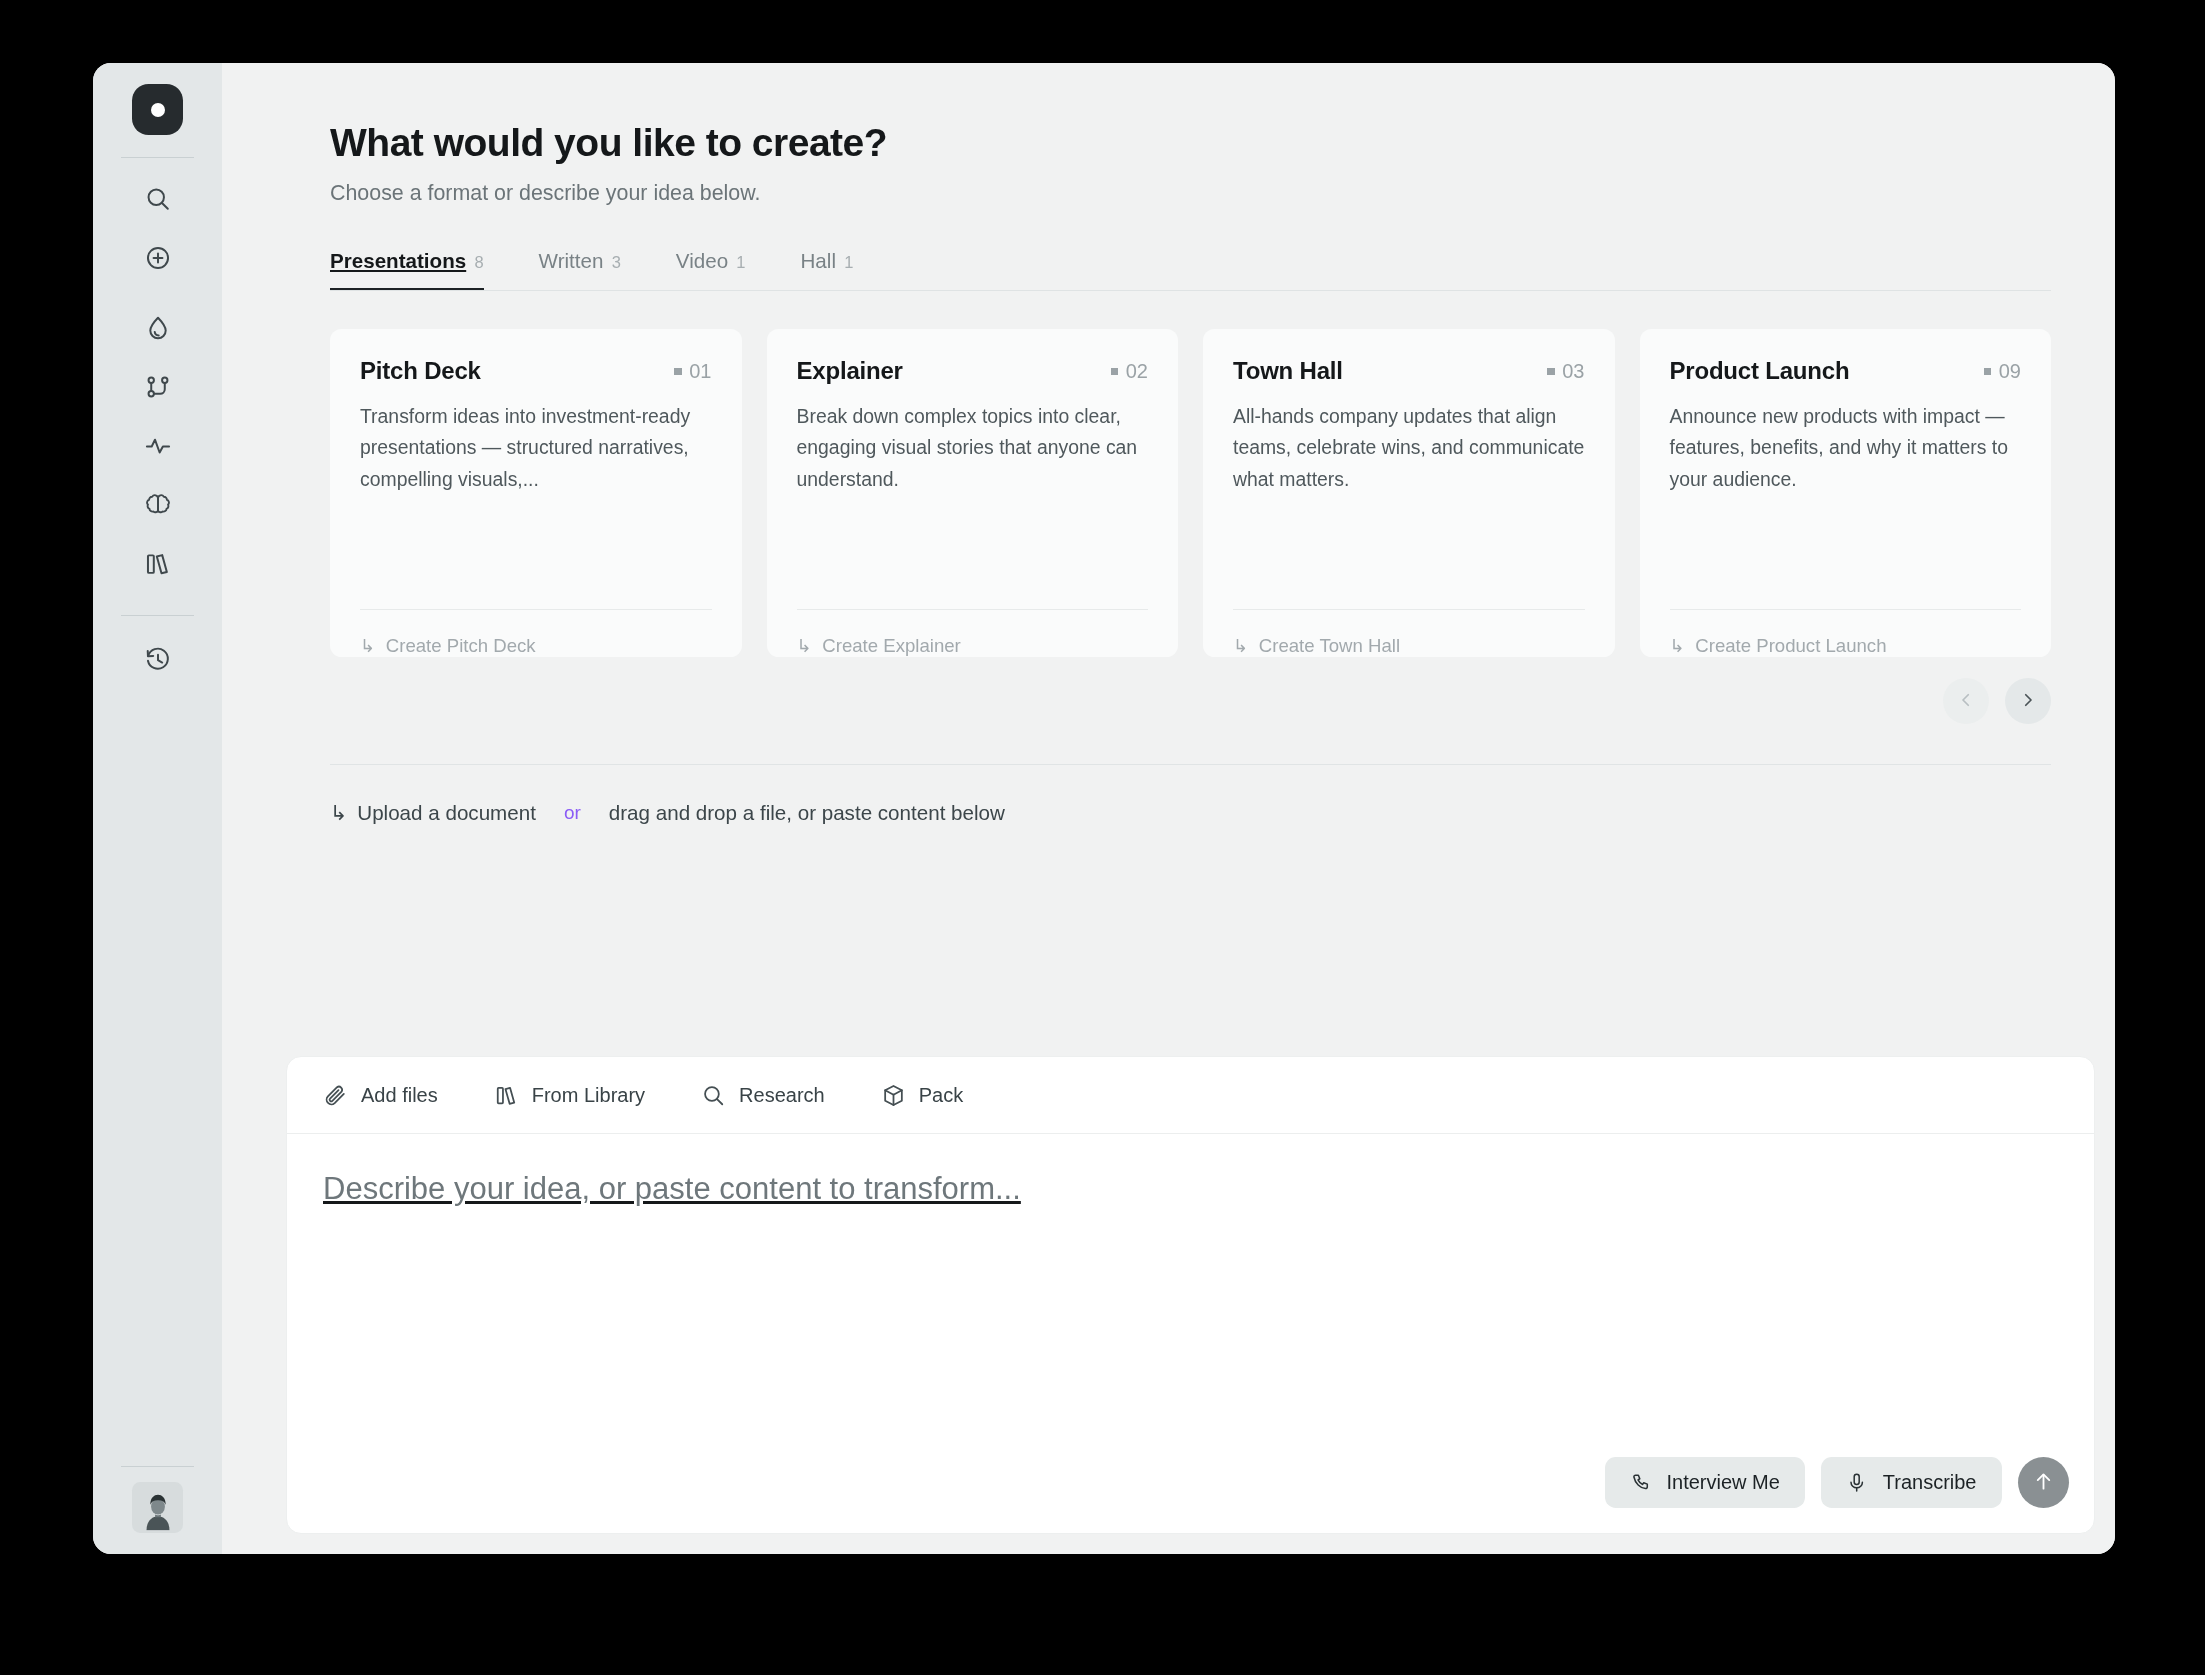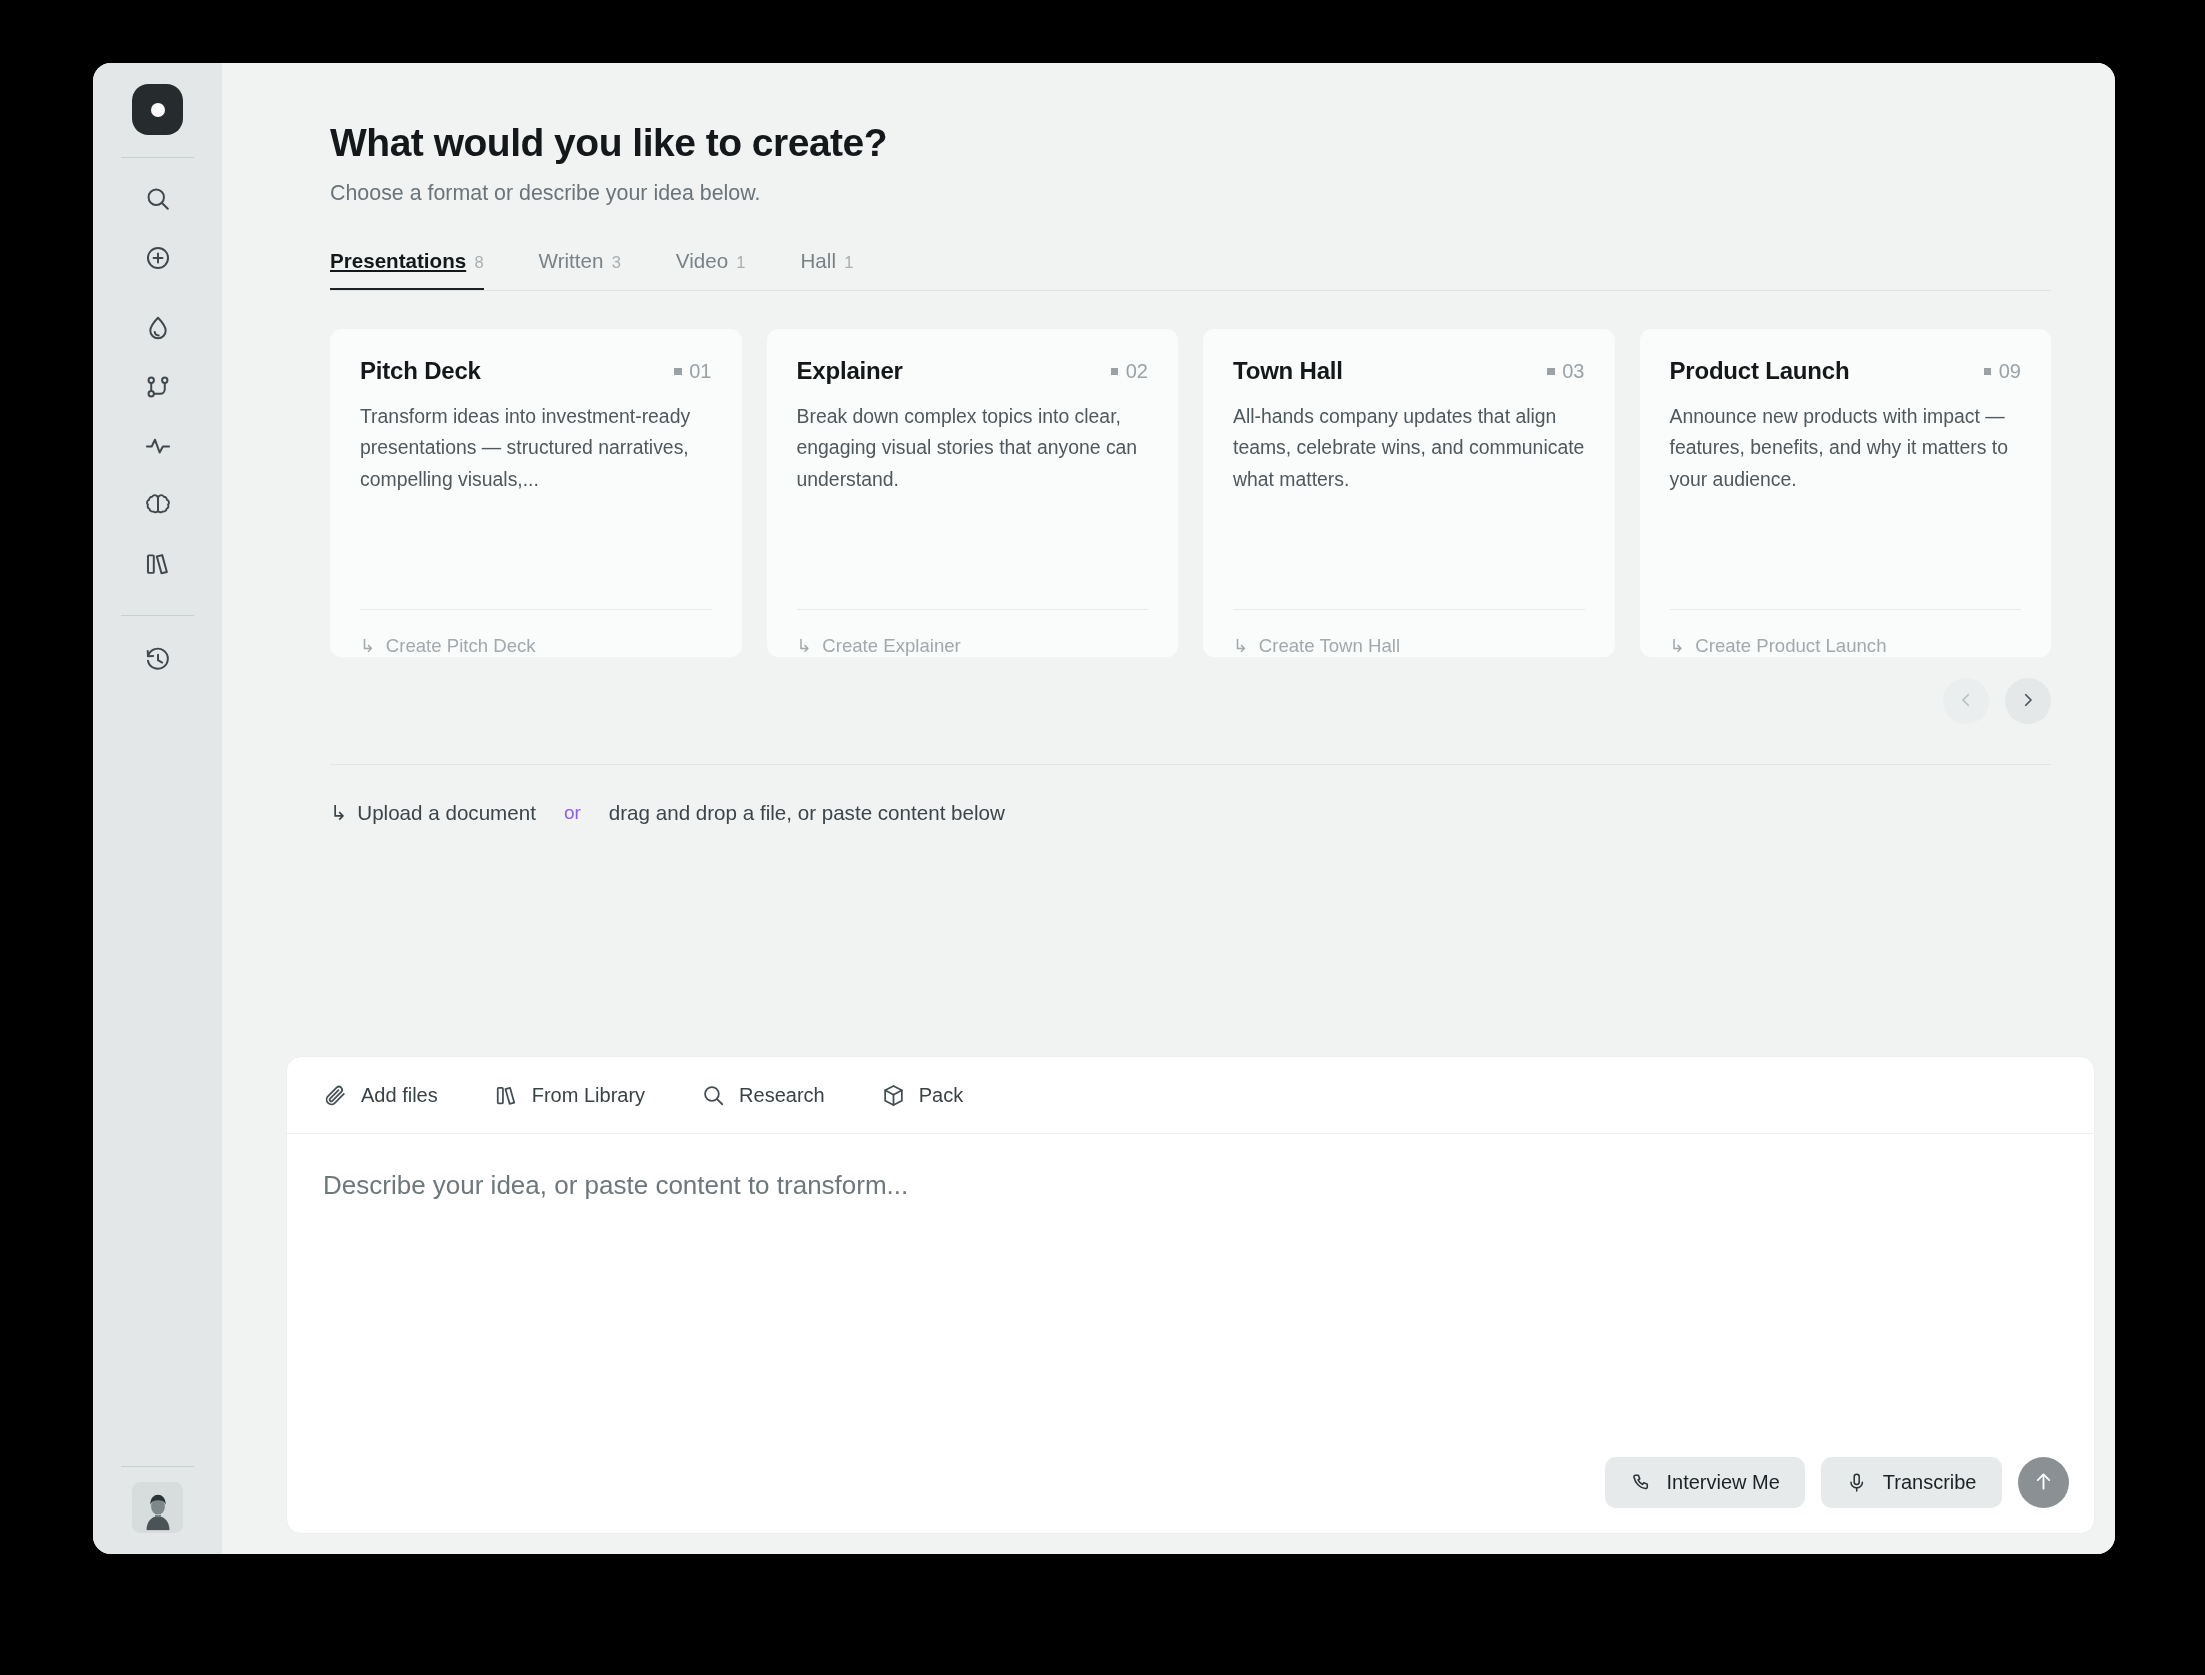--- a/index.html
+++ b/index.html
@@ -331,24 +331,25 @@
     position: relative;
     min-height: 0;
   }
   #composer-input {
     width: 100%;
     height: 100%;
     border: none;
     outline: none;
     resize: none;
     font-family: inherit;
-    font-size: 26px;
+    font-size: 31px;
     color: #15181a;
     background: transparent;
     line-height: 1.4;
+    text-decoration: underline;
   }
   #composer-input::placeholder { color: #6e777b; }
 
   #composer-actions {
     display: flex;
     align-items: center;
     justify-content: flex-end;
     gap: 16.5px;
     padding: 0 25px 25px 36px;
   }

